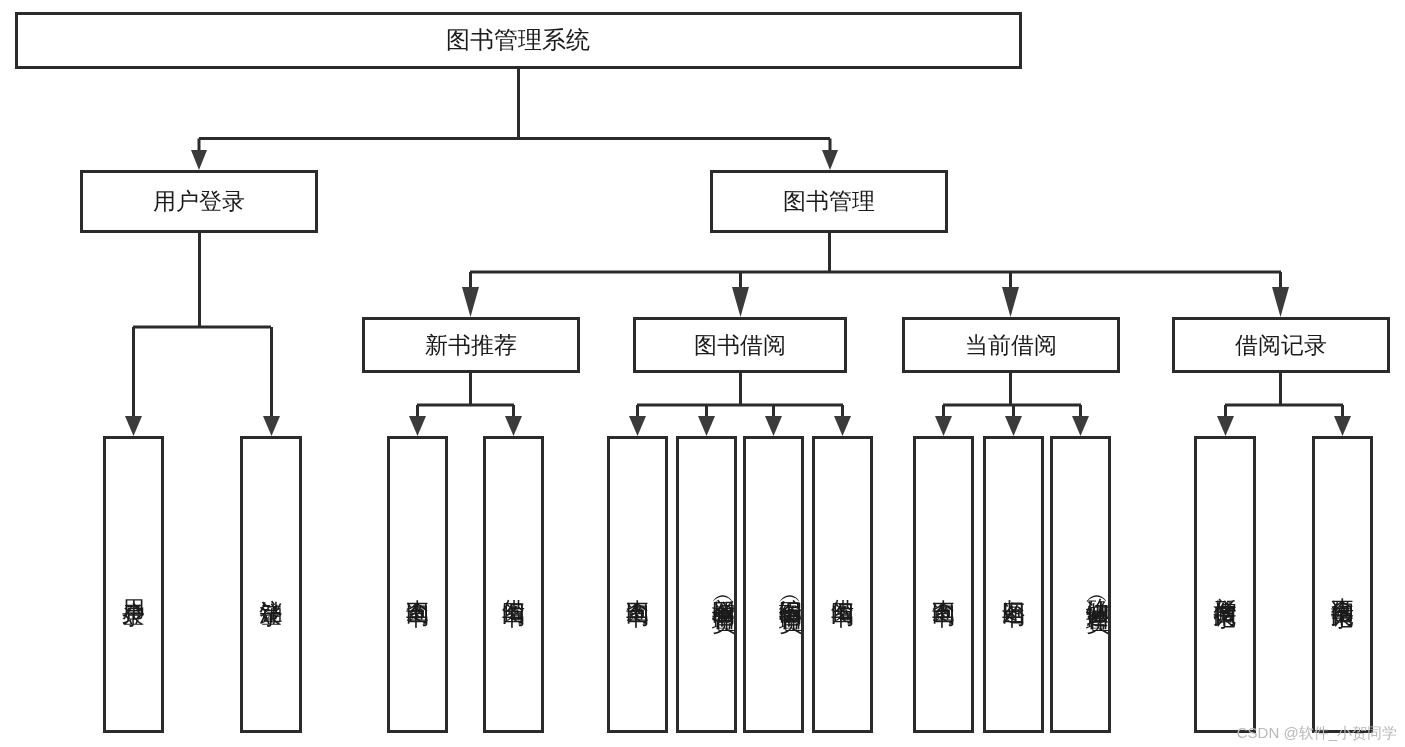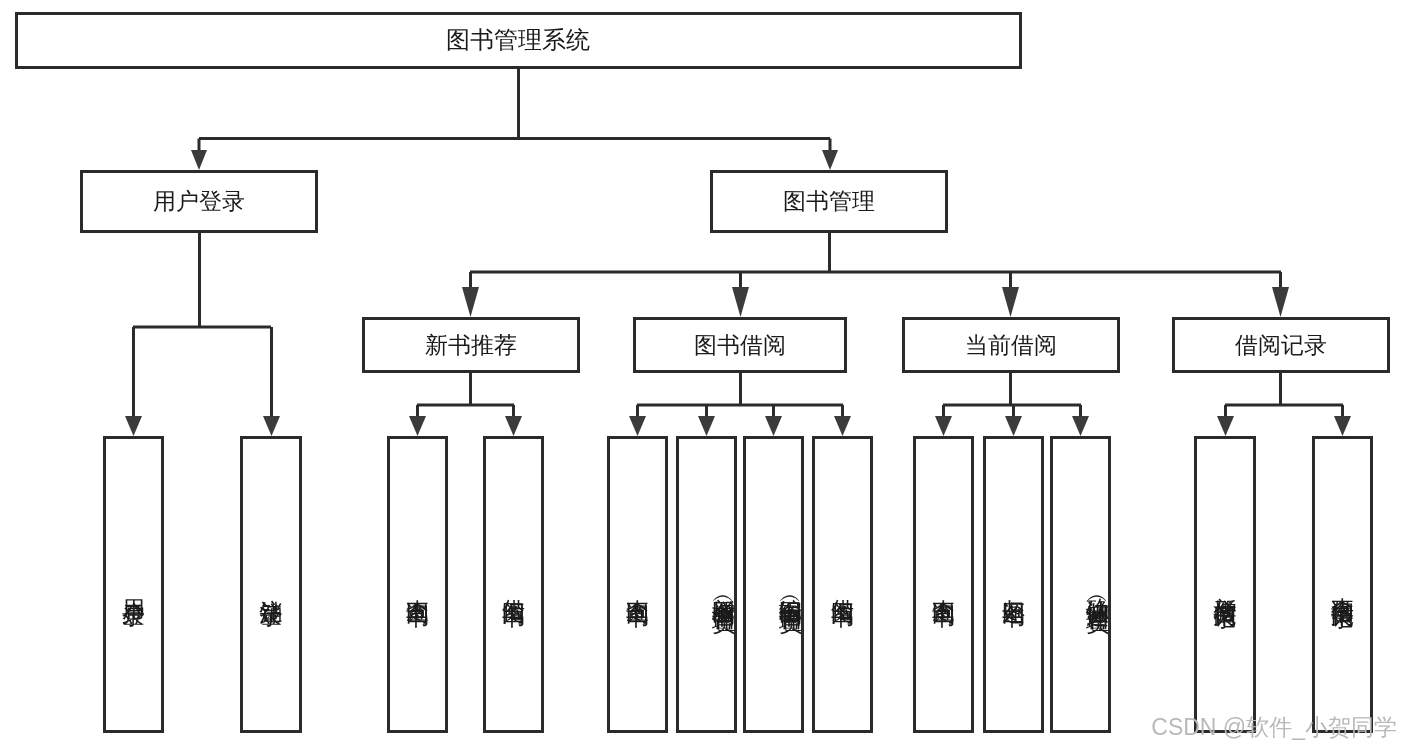--- a/index.html
+++ b/index.html
@@ -73,21 +73,21 @@
     text-align: left;
   }
   .vlabel.centered {
     align-items: center;
   }
   .watermark {
     position: absolute;
     right: 8px;
     bottom: 4px;
     font-family: "Liberation Sans", "DejaVu Sans", sans-serif;
-    font-size: 23px;
+    font-size: 15px;
     color: #b9b9b9;
     white-space: nowrap;
   }
 </style>
 </head>
 <body>
 
 <div id="diagram-root">
 
   <svg id="flow" viewBox="0 0 1405 747" xmlns="http://www.w3.org/2000/svg">

